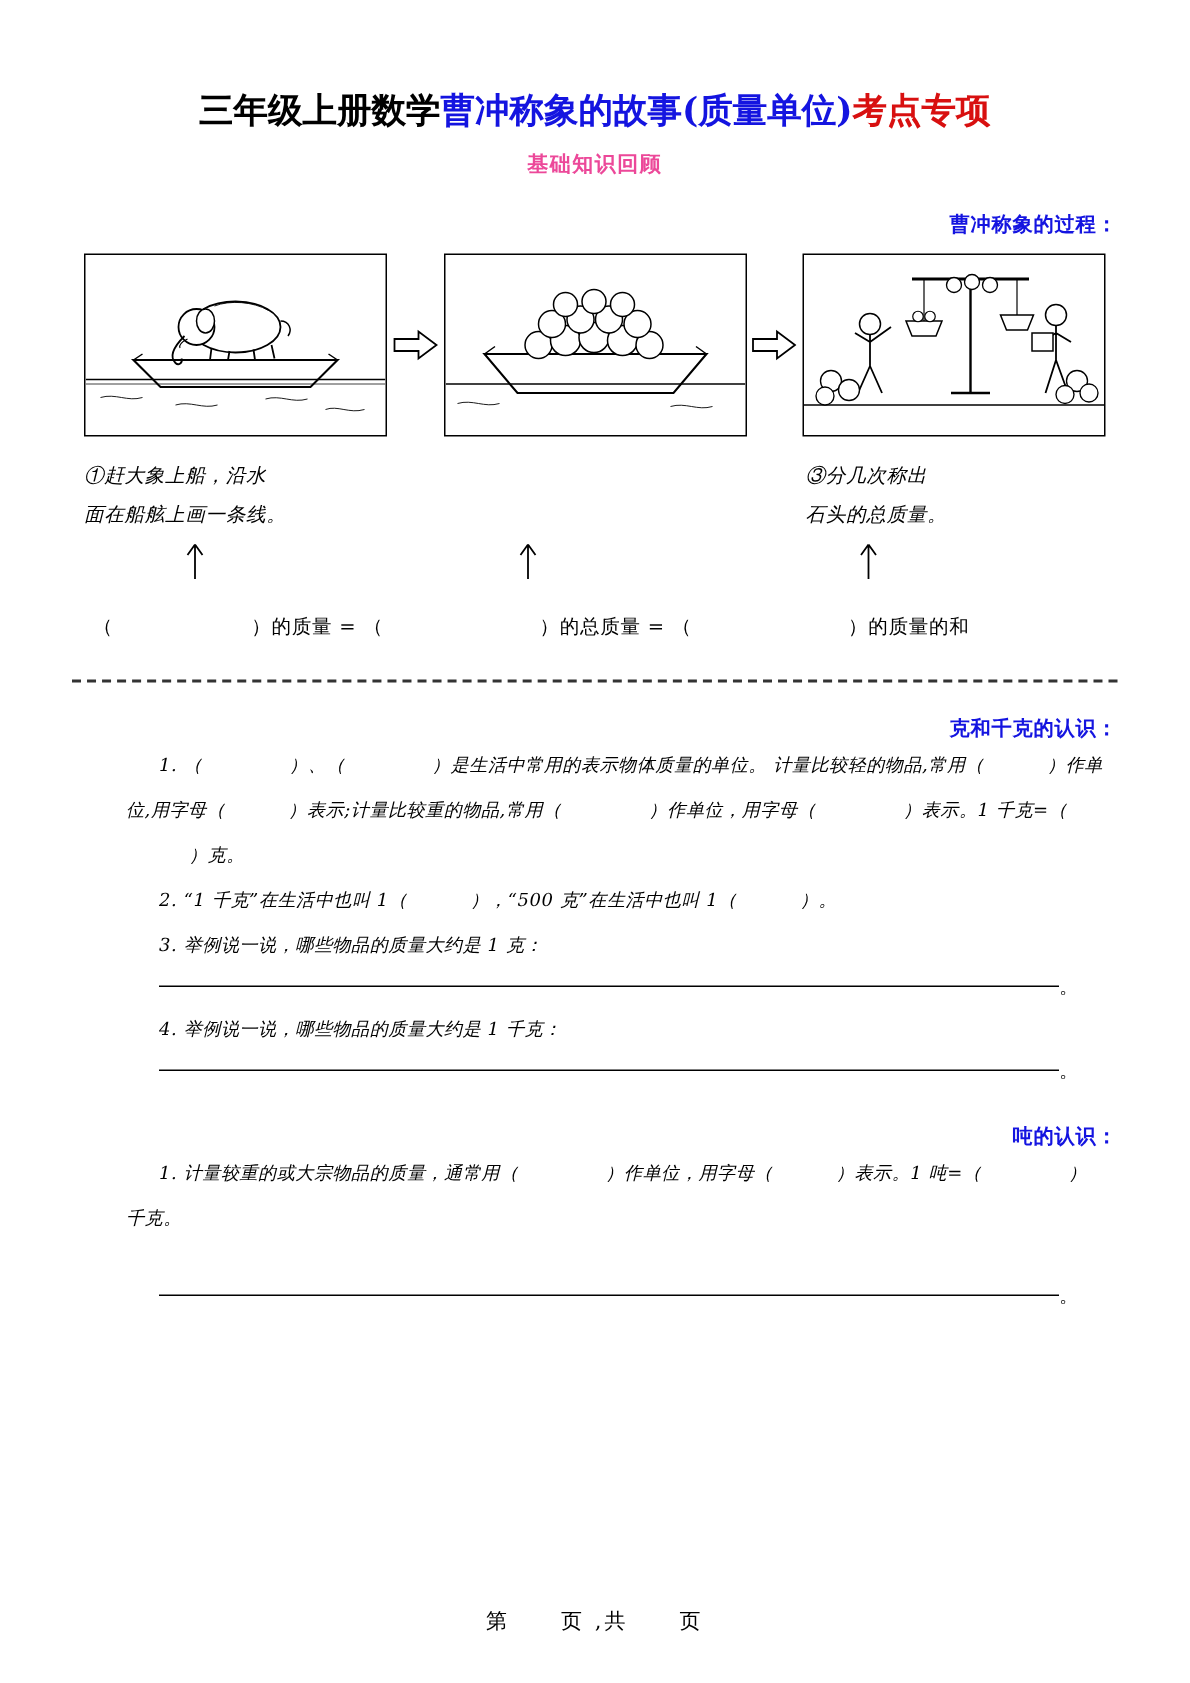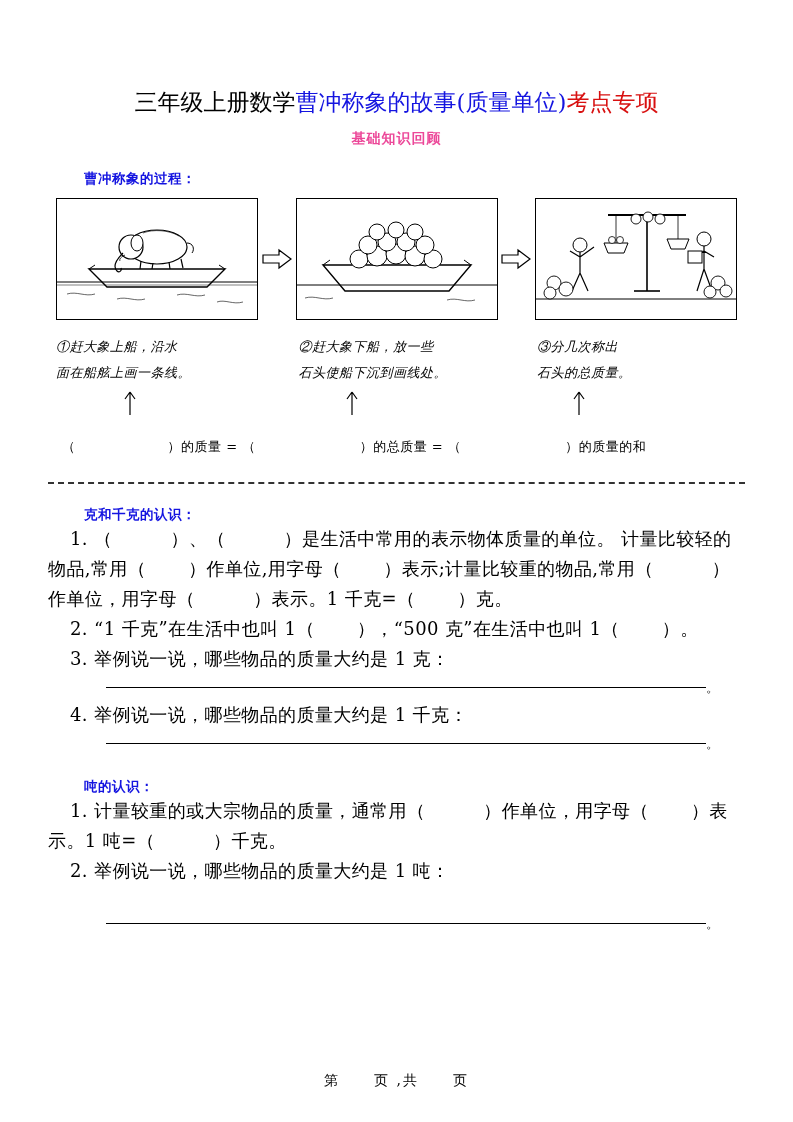--- a/index.html
+++ b/index.html
@@ -20,23 +20,23 @@
     width: 793px;
     height: 1122px;
     box-sizing: border-box;
     padding: 56px 48px 0 48px;
   }
 
   
   .title {
     text-align: center;
     font-size: 23px;
-    font-weight: normal;
+    font-weight: bold;
     letter-spacing: 0px;
-    margin-top: 31px;
+    margin-top: 2px;
     white-space: nowrap;
   }
   .title .blk { color: #000; }
   .title .blue { color: #1414e0; }
   .title .red { color: #d81010; }
 
   .subtitle {
     text-align: center;
     color: #ec4899;
     font-weight: bold;
@@ -46,20 +46,21 @@
   }
 
   
   .sec-head {
     color: #1414e0;
     font-weight: bold;
     font-size: 13.5px;
     margin-top: 22px;
     margin-left: 36px;
     letter-spacing: 0.5px;
+    text-align: right;
   }
 
   
   .pic-row {
     margin-top: 10px;
     display: flex;
     align-items: center;
     justify-content: space-between;
     padding: 0 8px 0 8px;
   }
@@ -121,24 +122,26 @@
 
   
   .divider {
     border: none;
     border-top: 2px dashed #333;
     margin: 26px 0 0 0;
   }
 
   
   .para {
-    font-size: 18px;
+    font-size: 12px;
     line-height: 30px;
     letter-spacing: 0.4px;
+    margin-left: 36px;
     margin-right: 8px;
+    font-style: italic;
   }
   .para.indent { text-indent: 22px; }
   .blank-sm { display: inline-block; width: 42px; }
   .blank-md { display: inline-block; width: 58px; }
 
   .ruleline {
     border-bottom: 1px solid #000;
     display: inline-block;
     height: 1px;
     vertical-align: 4px;
@@ -285,24 +288,20 @@
           <circle cx="124" cy="20" r="5"></circle>
         </g>
       </svg>
     </div>
   </div>
 
   <div class="cap-row">
     <div class="cap c1">
       <div>①赶大象上船，沿水</div>
       <div>面在船舷上画一条线。</div>
-    </div>
-    <div class="cap c2">
-      <div>②赶大象下船，放一些</div>
-      <div>石头使船下沉到画线处。</div>
     </div>
     <div class="cap c3">
       <div>③分几次称出</div>
       <div>石头的总质量。</div>
     </div>
   </div>
 
   <div class="uparrow-row">
     <span class="uparrow" style="left:76px;">
       <svg width="12" height="26" viewBox="0 0 12 26">
@@ -355,24 +354,20 @@
     <span class="ruleline"></span><span>。</span>
   </div>
 
   <div class="sec-head">吨的认识：</div>
 
   <div class="para indent">
     <span>1.</span>
     <span>计量较重的或大宗物品的质量，通常用（</span><span class="blank-md"></span><span>）作单位，用字母（</span><span class="blank-sm"></span><span>）表示。1 吨=（</span><span class="blank-md"></span><span>）千克。</span>
   </div>
 
-  <div class="para indent">
-    <span>2.</span>
-    <span>举例说一说，哪些物品的质量大约是 1 吨：</span>
-  </div>
   <div class="answer-line" style="margin-top:26px;">
     <span class="ruleline"></span><span>。</span>
   </div>
 
   <div class="footer">
     <span>第</span><span class="fgap"></span><span>页 ,共</span><span class="fgap"></span><span>页</span>
   </div>
 
 </div>
 

